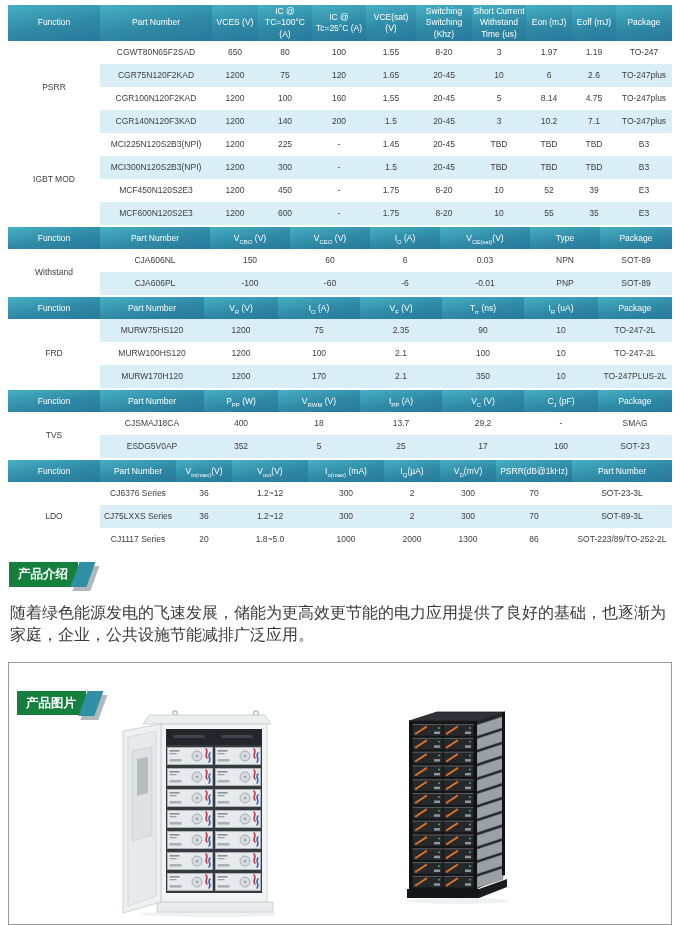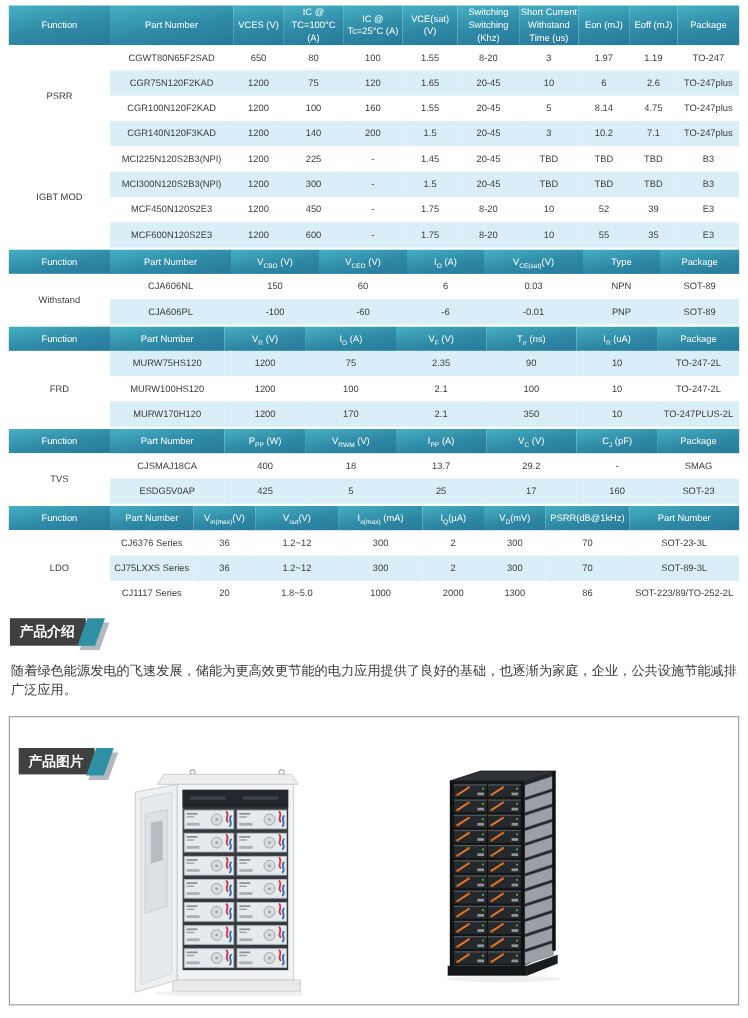--- a/index.html
+++ b/index.html
@@ -37,37 +37,37 @@
   .t1 td { height:19px; }
   .spec-table th { height:22px; }
   .stripe-even tbody tr:nth-child(even) td:not(.fn) { background:#d9eef6; }
   .stripe-odd  tbody tr:nth-child(odd)  td:not(.fn) { background:#d9eef6; }
   td.fn { background:#ffffff; }
   sub { font-size:6px; line-height:0; }
 
   
   .section-label {
     position:relative; display:inline-block; z-index:1;
-    background:#404040; color:#ffffff;
+    background:#15803d; color:#ffffff;
     font-size:12.5px; font-weight:bold; line-height:1;
     padding:6px 10px 6px 9px; margin-left:1px;
   }
   .section-label::before {
     content:""; position:absolute; top:4px; right:-17px;
     width:18px; height:100%; background:#b3b8bc;
     transform:skewX(-20deg); z-index:-1;
   }
   .section-label::after {
     content:""; position:absolute; top:0; right:-13px;
     width:16px; height:100%; background:#2e8fa5;
     transform:skewX(-20deg);
   }
 
   .intro-wrap { margin-top:11px; }
-  .intro-text { font-size:12px; color:#3a3a3a; margin:15px 2px 0 2px; line-height:1.4; }
+  .intro-text { font-size:16px; color:#3a3a3a; margin:15px 2px 0 2px; line-height:1.4; }
 
   
   .gallery-box {
     margin-top:15px; border:1px solid #9a9a9a;
     height:263px; position:relative; background:#ffffff;
   }
   .gallery-box .section-label { margin:28px 0 0 8px; }
   .gallery-images {
     position:absolute; top:44px; left:0; right:0;
     display:flex; justify-content:flex-start; align-items:flex-start;
@@ -341,21 +341,21 @@
           <td>CJSMAJ18CA</td>
           <td>400</td>
           <td>18</td>
           <td>13.7</td>
           <td>29.2</td>
           <td>-</td>
           <td>SMAG</td>
         </tr>
         <tr>
           <td>ESDG5V0AP</td>
-          <td>425</td>
+          <td>352</td>
           <td>5</td>
           <td>25</td>
           <td>17</td>
           <td>160</td>
           <td>SOT-23</td>
         </tr>
       </tbody>
     </table>
 
   <table class="spec-table stripe-even">

